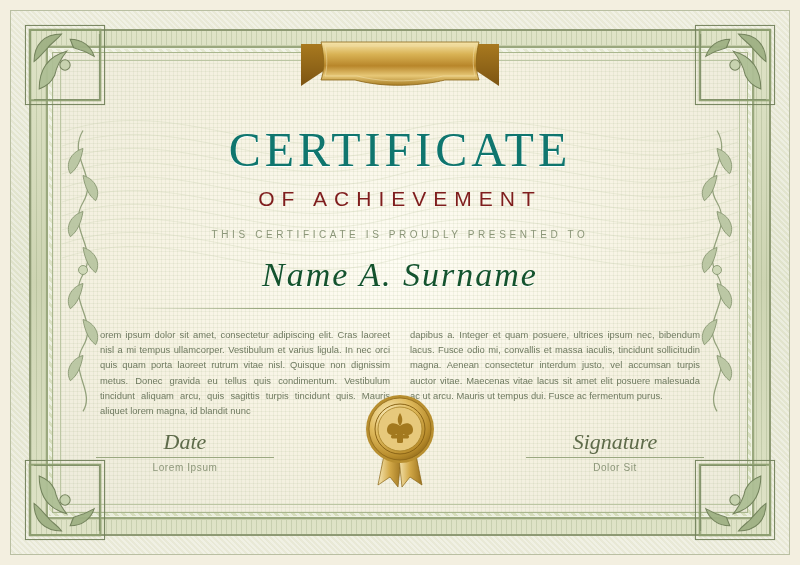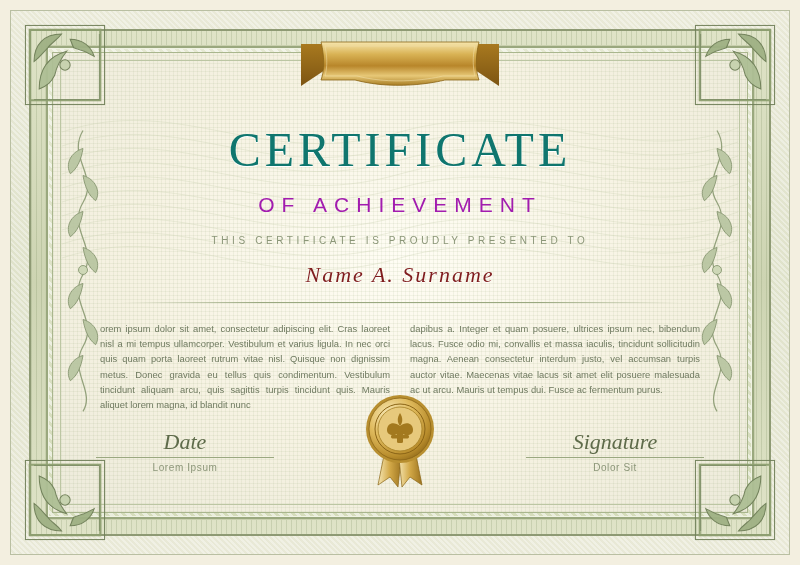--- a/index.html
+++ b/index.html
@@ -112,40 +112,40 @@
   }
   .title {
     margin-top: 26px;
     font-family: "Liberation Serif", serif;
     font-size: 48px;
     letter-spacing: 4px;
     color: #0f766e;
     text-shadow: 0 1px 0 #ffffff;
   }
   .subtitle {
-    margin-top: 16px;
+    margin-top: 10px;
     font-family: "Liberation Sans", sans-serif;
     font-size: 21px;
     letter-spacing: 7px;
-    color: #a21caf;
+    color: #7f1d1d;
   }
   .presented {
     margin-top: 18px;
     font-family: "Liberation Sans", sans-serif;
     font-size: 10px;
     letter-spacing: 3.6px;
     color: #8b9678;
   }
   .recipient {
     margin-top: 16px;
     font-family: "Liberation Serif", serif;
     font-style: italic;
-    font-size: 22px;
+    font-size: 34px;
     letter-spacing: 2px;
-    color: #7f1d1d;
+    color: #14532d;
     text-shadow: 0 1px 0 #ffffff;
   }
   .rule {
     width: 560px;
     height: 1px;
     margin: 14px auto 0 auto;
     background: linear-gradient(90deg, rgba(150,165,125,0) 0%, #9aa880 25%, #9aa880 75%, rgba(150,165,125,0) 100%);
   }
 
   .body-cols {

